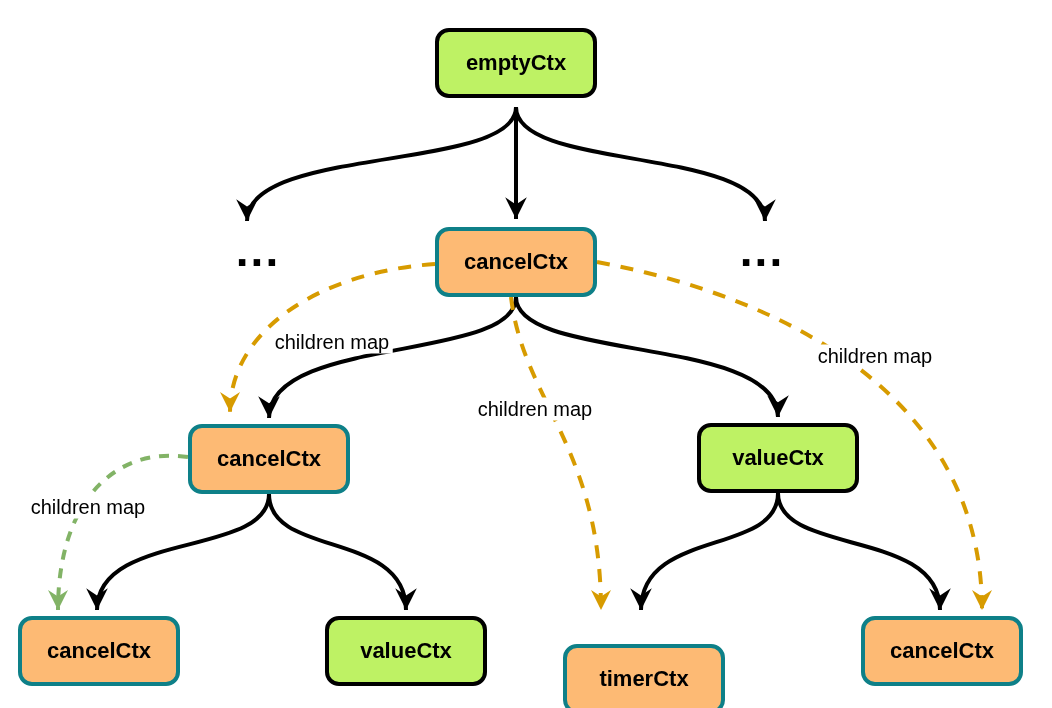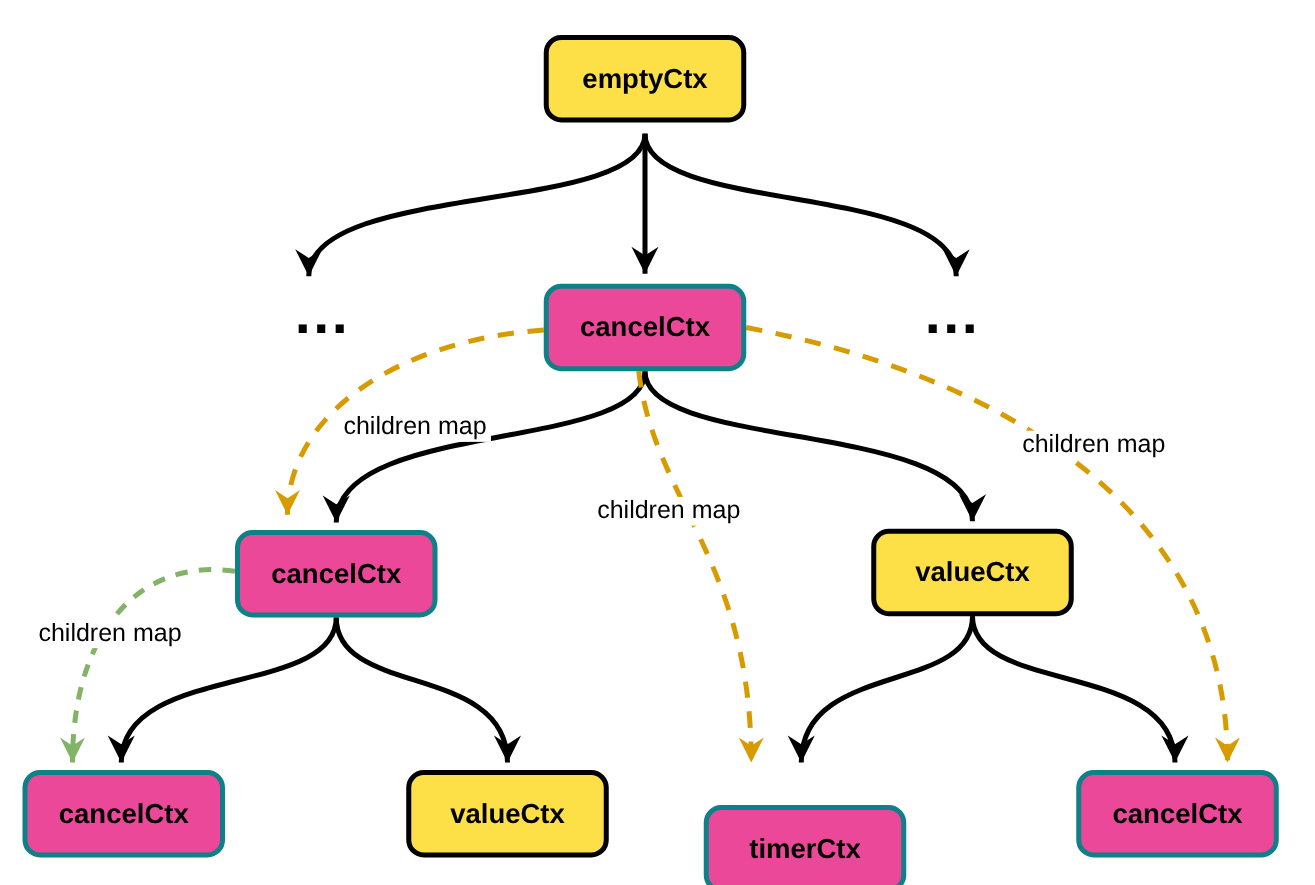--- a/index.html
+++ b/index.html
@@ -3,25 +3,25 @@
 <meta charset="utf-8">
 <style>
   html,body{margin:0;padding:0;background:#ffffff;}
   .canvas{
     position:relative;width:1052px;height:708px;background:#ffffff;
     font-family:"Liberation Sans", sans-serif;overflow:hidden;
   }
   .edges{position:absolute;left:0;top:0;width:1052px;height:708px;}
   .node{
     position:absolute;width:162px;height:70px;box-sizing:border-box;
-    border:4px solid #000000;border-radius:14px;background:#fde047;
+    border:4px solid #000000;border-radius:14px;background:#bef264;
     display:flex;align-items:center;justify-content:center;
     font-weight:bold;font-size:22px;color:#000000;
   }
-  .node.highlight{background:#ec4899;border-color:#0E8088;}
+  .node.highlight{background:#fdba74;border-color:#0E8088;}
   .ellipsis{
     position:absolute;transform:translate(-50%,-50%);
     font-weight:900;font-size:46px;color:#000000;line-height:0;
     letter-spacing:2px;
   }
   .edge-label{
     position:absolute;transform:translate(-50%,-50%);
     font-size:20px;color:#000000;background:#ffffff;
     padding:0 3px;white-space:nowrap;
   }

